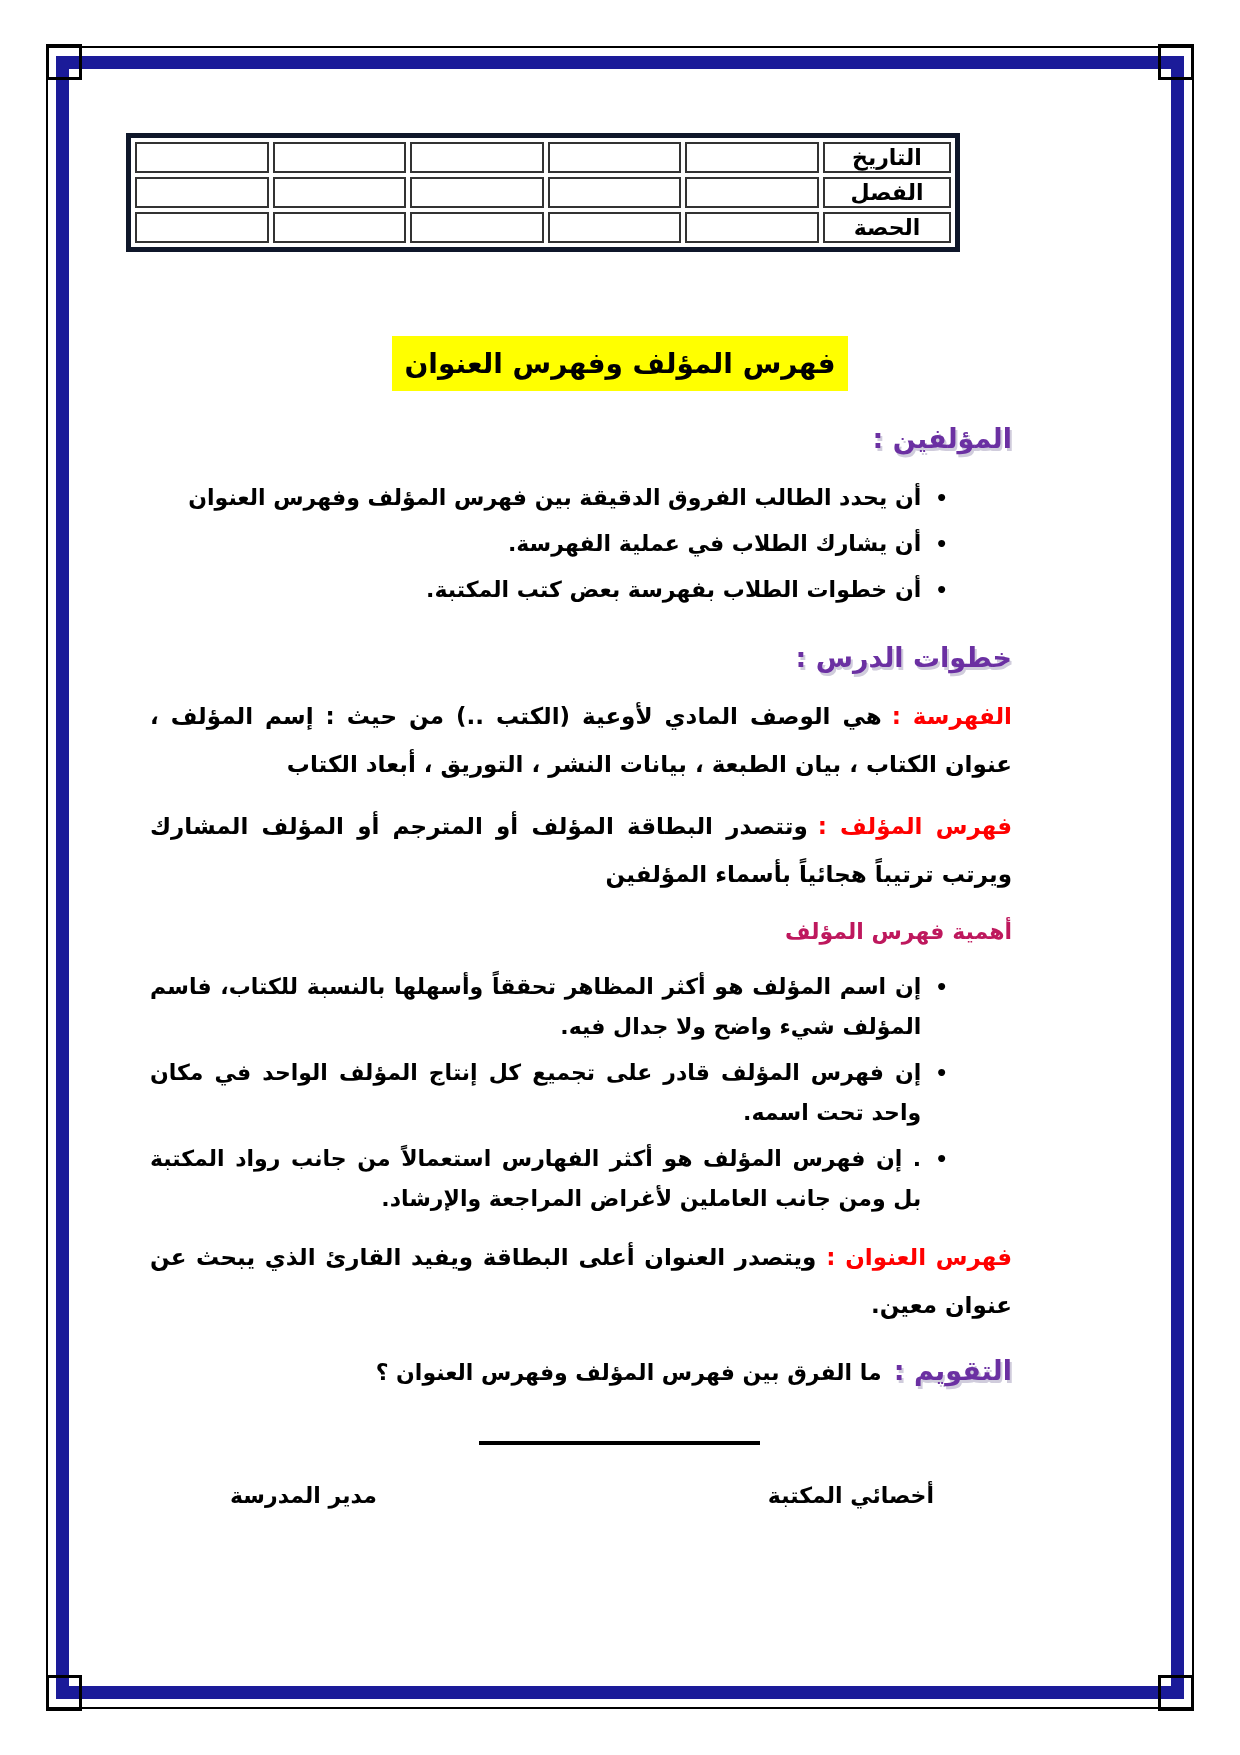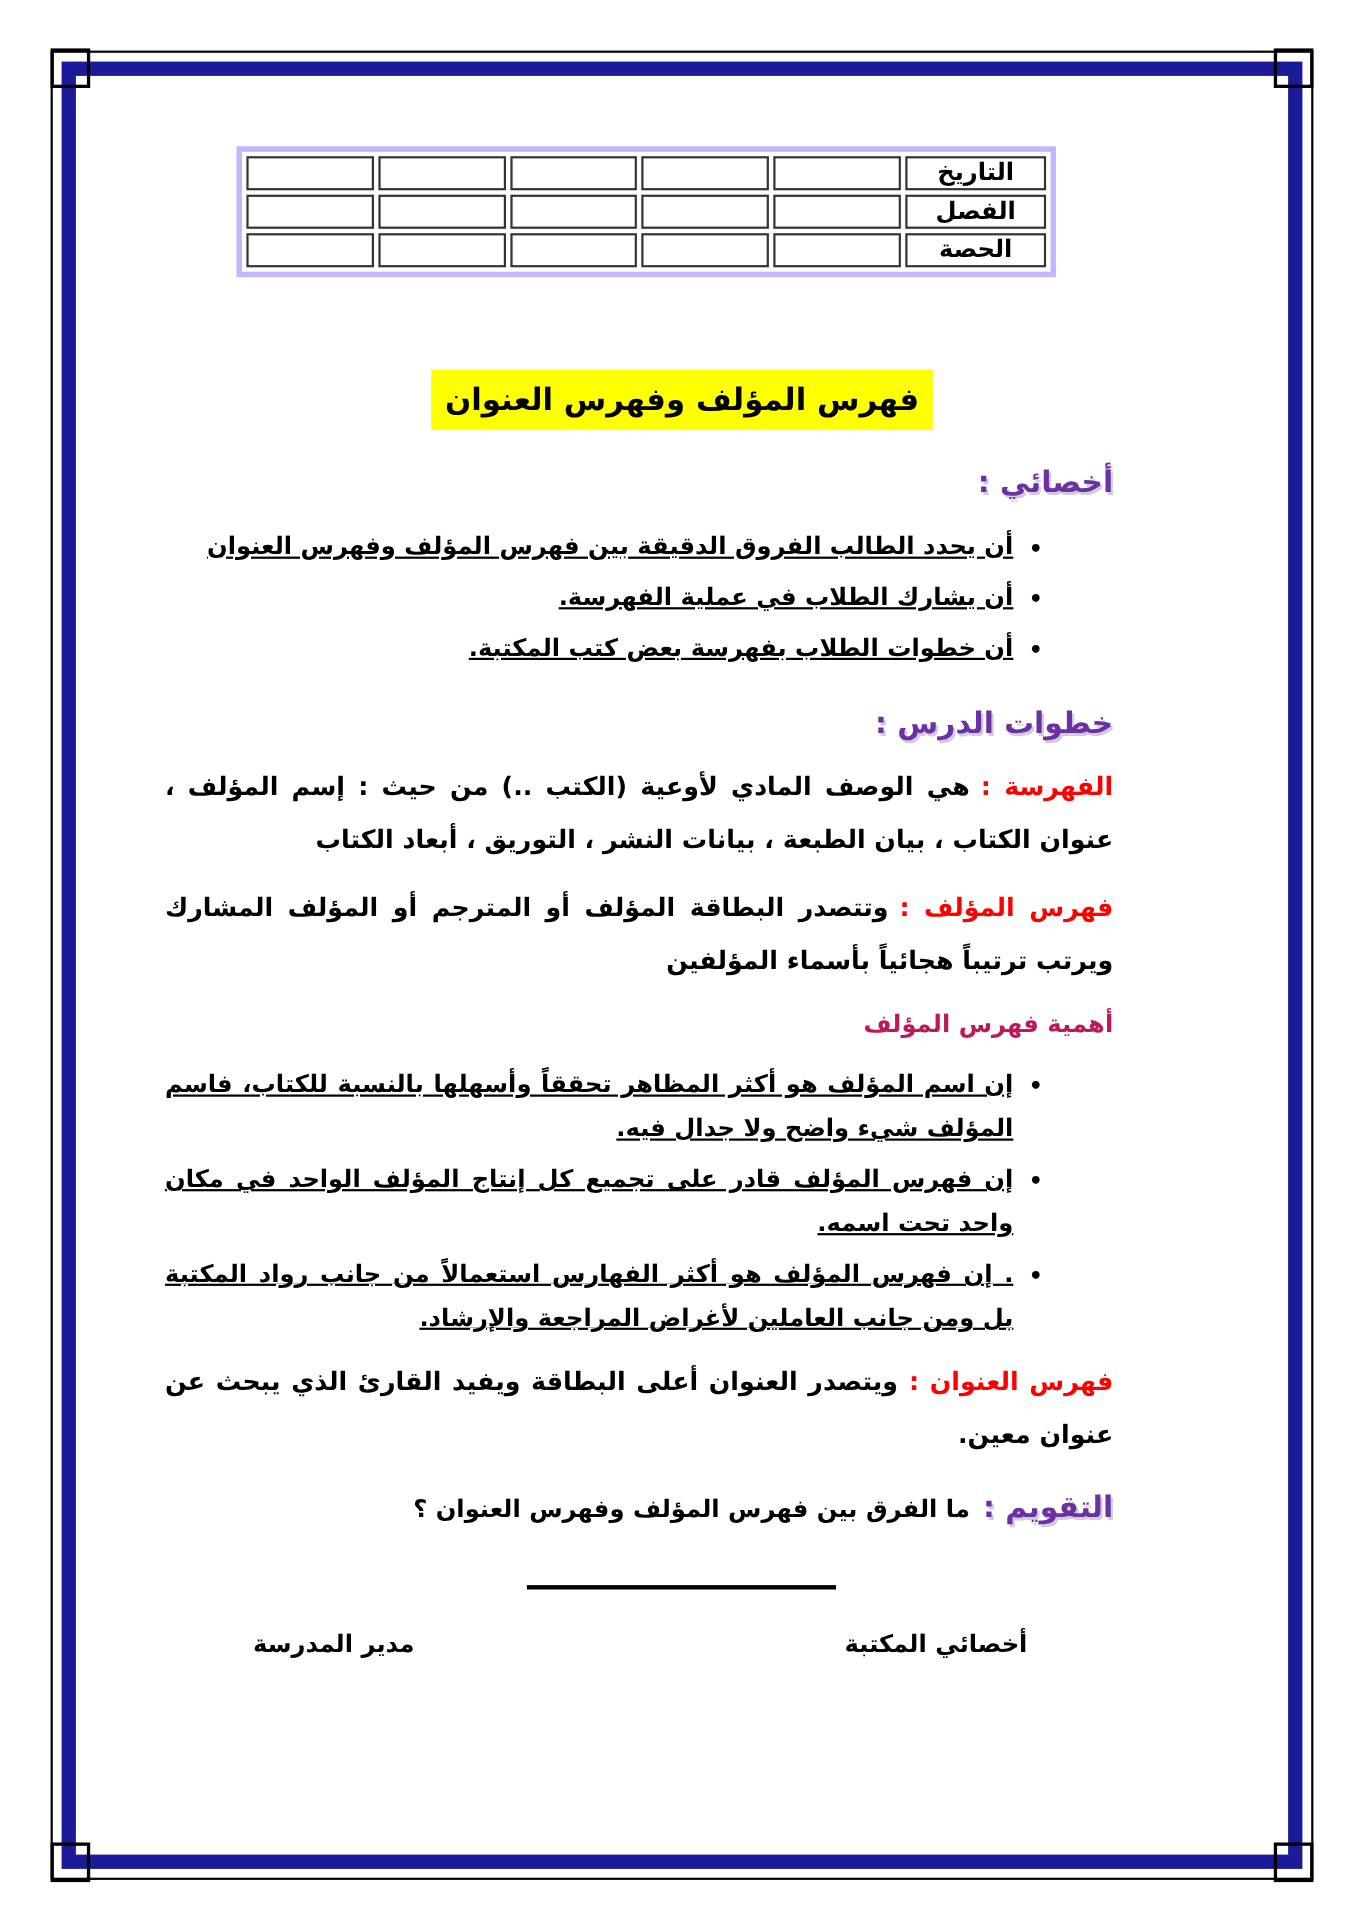--- a/index.html
+++ b/index.html
@@ -11,34 +11,34 @@
   .border-band{position:absolute;top:56px;left:56px;right:56px;bottom:56px;border:13px solid #1b1b99;}
   .corner-sq{position:absolute;width:30px;height:30px;border:3px solid #000;background:transparent;z-index:3;}
   .corner-sq.tl{top:44px;right:auto;left:46px;}
   .corner-sq.tr{top:44px;right:46px;}
   .corner-sq.bl{bottom:44px;left:46px;}
   .corner-sq.br{bottom:44px;right:46px;}
 
   .content{position:absolute;top:0;left:150px;width:862px;color:#000;font-weight:bold;}
 
   
-  table.hdr{border:5px solid #c4b5fd;border-collapse:separate;border-spacing:4px;width:745px;margin-top:133px;margin-left:auto;margin-right:52px;table-layout:fixed;}
+  table.hdr{border:5px solid #0f172a;border-collapse:separate;border-spacing:4px;width:834px;margin-top:133px;margin-left:auto;margin-right:52px;table-layout:fixed;}
   table.hdr td{border:2px solid #333;height:25px;background:#fff;}
   table.hdr td.lbl{font-size:22px;font-weight:bold;text-align:center;padding:0 6px;}
 
   .title-wrap{margin-top:84px;margin-right:-78px;text-align:center;}
   .title-hl{display:inline-block;background:#ffff00;color:#000;font-size:28px;font-weight:bold;padding:8px 12px;line-height:1.4;}
 
   .h-purple{margin:28px 0 0 0;color:#6b30a2;font-size:27px;font-weight:bold;text-shadow:2px 3px 0 #d0ccdc;line-height:1.5;}
   .h-navy{margin:16px 0 0 0;color:#be185d;font-size:22px;font-weight:bold;line-height:1.6;text-align:right;}
 
   ul.blist{list-style:none;margin:18px 0 0 0;padding:0 64px 0 0;}
   ul.blist li{display:flex;gap:14px;font-size:22px;line-height:40px;margin:0 0 6px 0;}
   ul.blist li .mark{flex:0 0 auto;font-size:20px;}
-  ul.blist li .btxt{flex:1 1 auto;text-align:justify;text-decoration:underline;}
+  ul.blist li .btxt{flex:1 1 auto;text-align:justify;}
   ul.blist.plain li .btxt{text-align:right;}
 
   p.para{margin:14px 0 0 0;font-size:23px;line-height:48px;text-align:justify;}
   p.para .lead{color:#ff0000;margin-left:10px;}
   p.eval{margin:18px 0 0 0;font-size:22px;line-height:48px;text-align:right;}
   p.eval .lead-purple{color:#6b30a2;font-size:27px;text-shadow:2px 3px 0 #d0ccdc;margin-left:12px;}
 
   .sep{margin:44px 252px 0 0;width:281px;border-top:4px solid #000;height:0;}
   .signs{display:flex;justify-content:space-between;margin-top:38px;font-size:22px;font-weight:bold;}
   .signs .s-right{margin-right:78px;}
@@ -92,21 +92,21 @@
           <td></td>
           <td></td>
         </tr>
       </tbody>
     </table>
 
     <div class="title-wrap">
       <span class="title-hl">فهرس المؤلف وفهرس العنوان</span>
     </div>
 
-    <h2 class="h-purple">أخصائي :</h2>
+    <h2 class="h-purple">المؤلفين :</h2>
 
     <ul class="blist plain">
       <li>
         <span class="mark">•</span>
         <span class="btxt">أن يحدد الطالب الفروق الدقيقة بين فهرس المؤلف وفهرس العنوان</span>
       </li>
       <li>
         <span class="mark">•</span>
         <span class="btxt">أن يشارك الطلاب في عملية الفهرسة.</span>
       </li>

